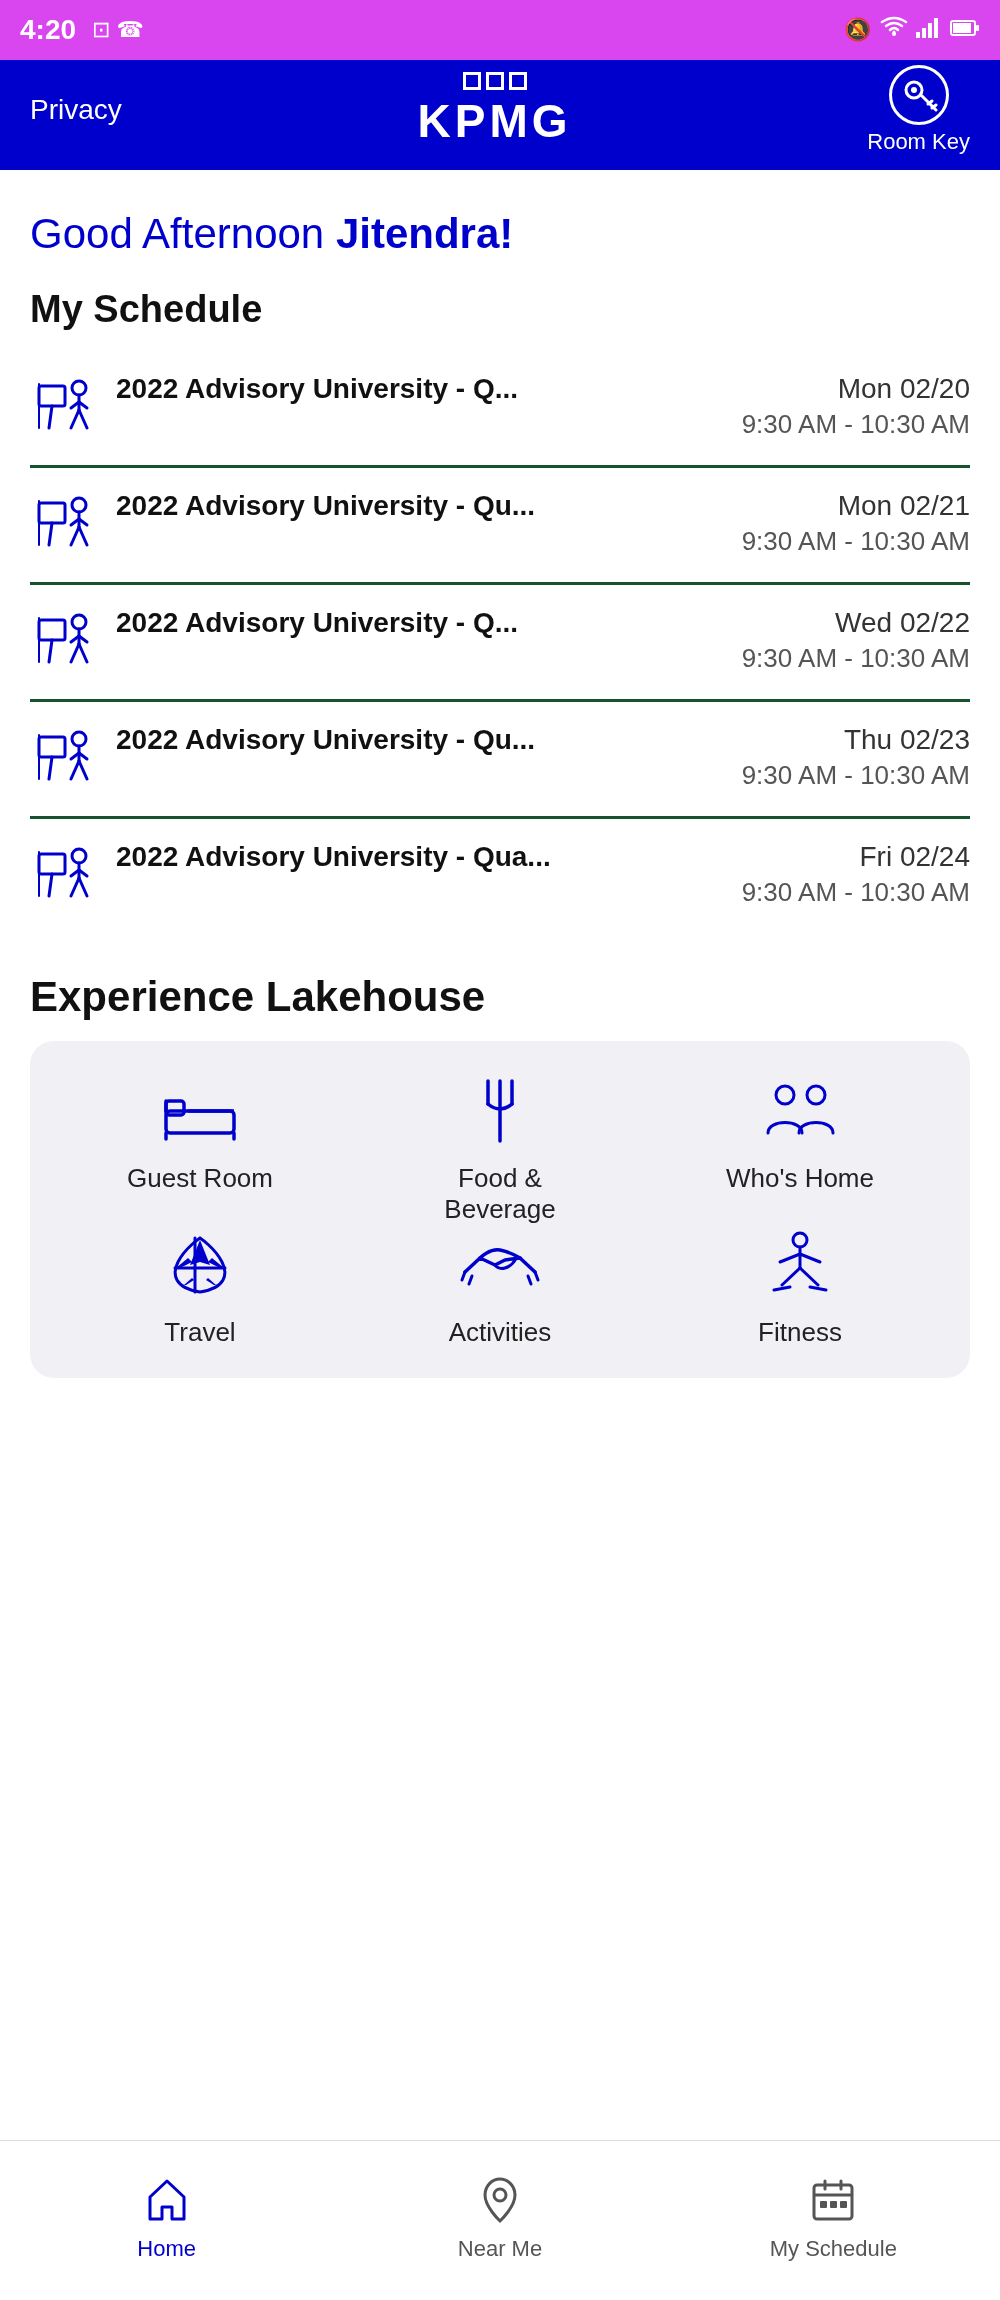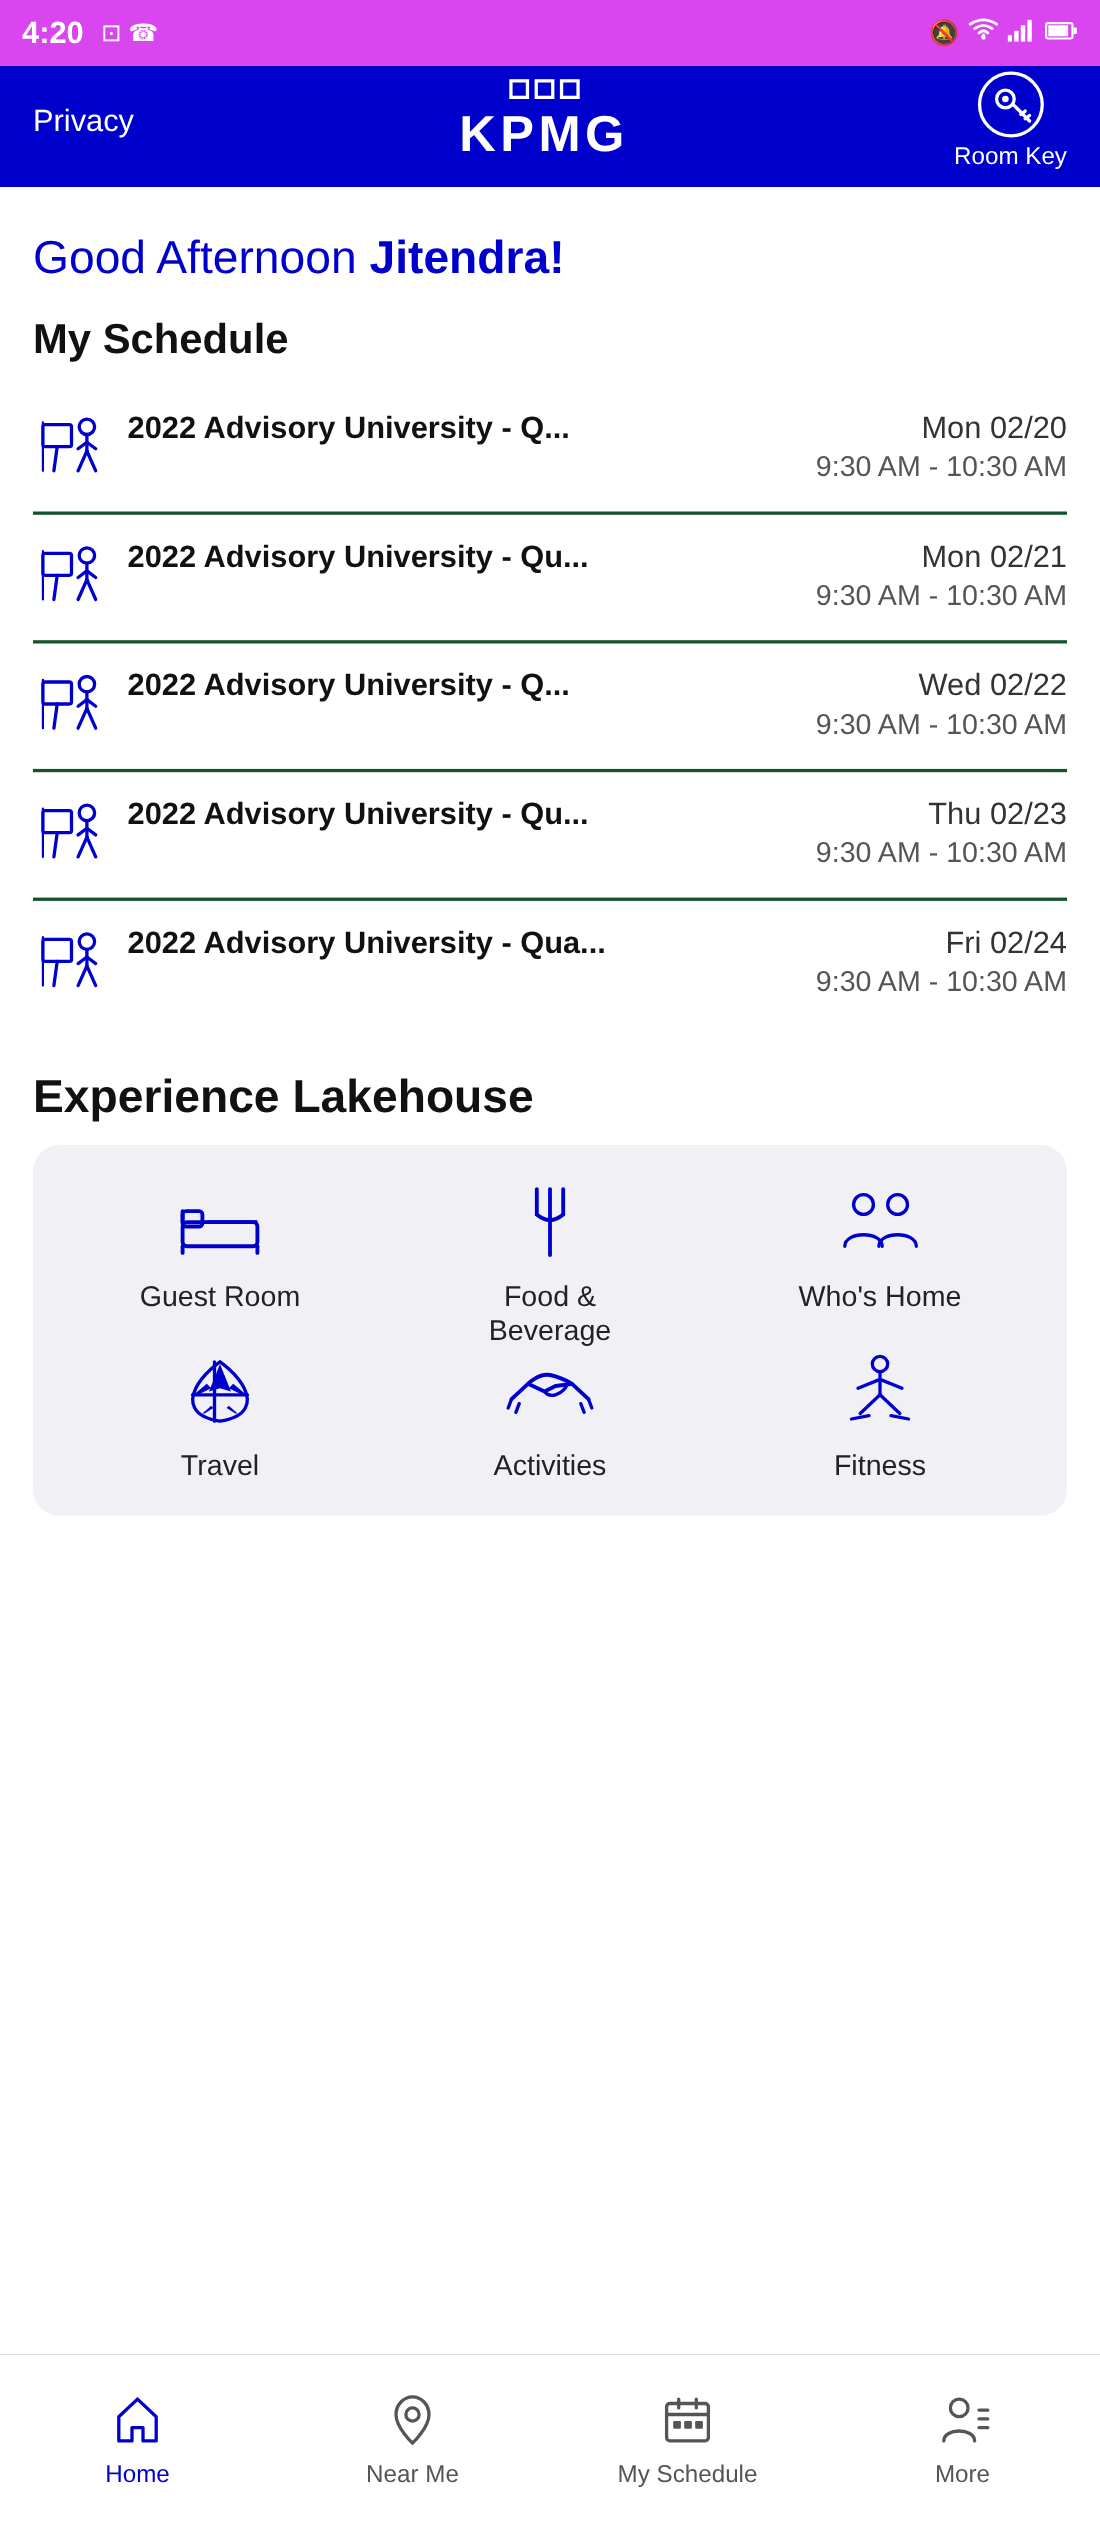--- a/index.html
+++ b/index.html
@@ -640,28 +640,14 @@
         <line x1="33" y1="6" x2="33" y2="14" stroke="#555" stroke-width="3" stroke-linecap="round"></line>
         <rect x="12" y="26" width="7" height="7" rx="1" fill="#555"></rect>
         <rect x="22" y="26" width="7" height="7" rx="1" fill="#555"></rect>
         <rect x="32" y="26" width="7" height="7" rx="1" fill="#555"></rect>
       </svg>
     </div>
     <span class="nav-label">My Schedule</span>
   </div>
 
 
-  <div class="nav-item">
-    <div class="nav-icon">
-      <svg viewBox="0 0 50 50" fill="none" xmlns="http://www.w3.org/2000/svg">
-
-        <circle cx="22" cy="14" r="8" stroke="#555" stroke-width="3" fill="none"></circle>
-        <path d="M8 44 C8 32 36 32 36 44" stroke="#555" stroke-width="3" fill="none" stroke-linecap="round"></path>
-
-        <line x1="40" y1="16" x2="48" y2="16" stroke="#555" stroke-width="3" stroke-linecap="round"></line>
-        <line x1="40" y1="24" x2="48" y2="24" stroke="#555" stroke-width="3" stroke-linecap="round"></line>
-        <line x1="40" y1="32" x2="48" y2="32" stroke="#555" stroke-width="3" stroke-linecap="round"></line>
-      </svg>
-    </div>
-    <span class="nav-label">More</span>
-  </div>
 
 </div>
 
 </body></html>

